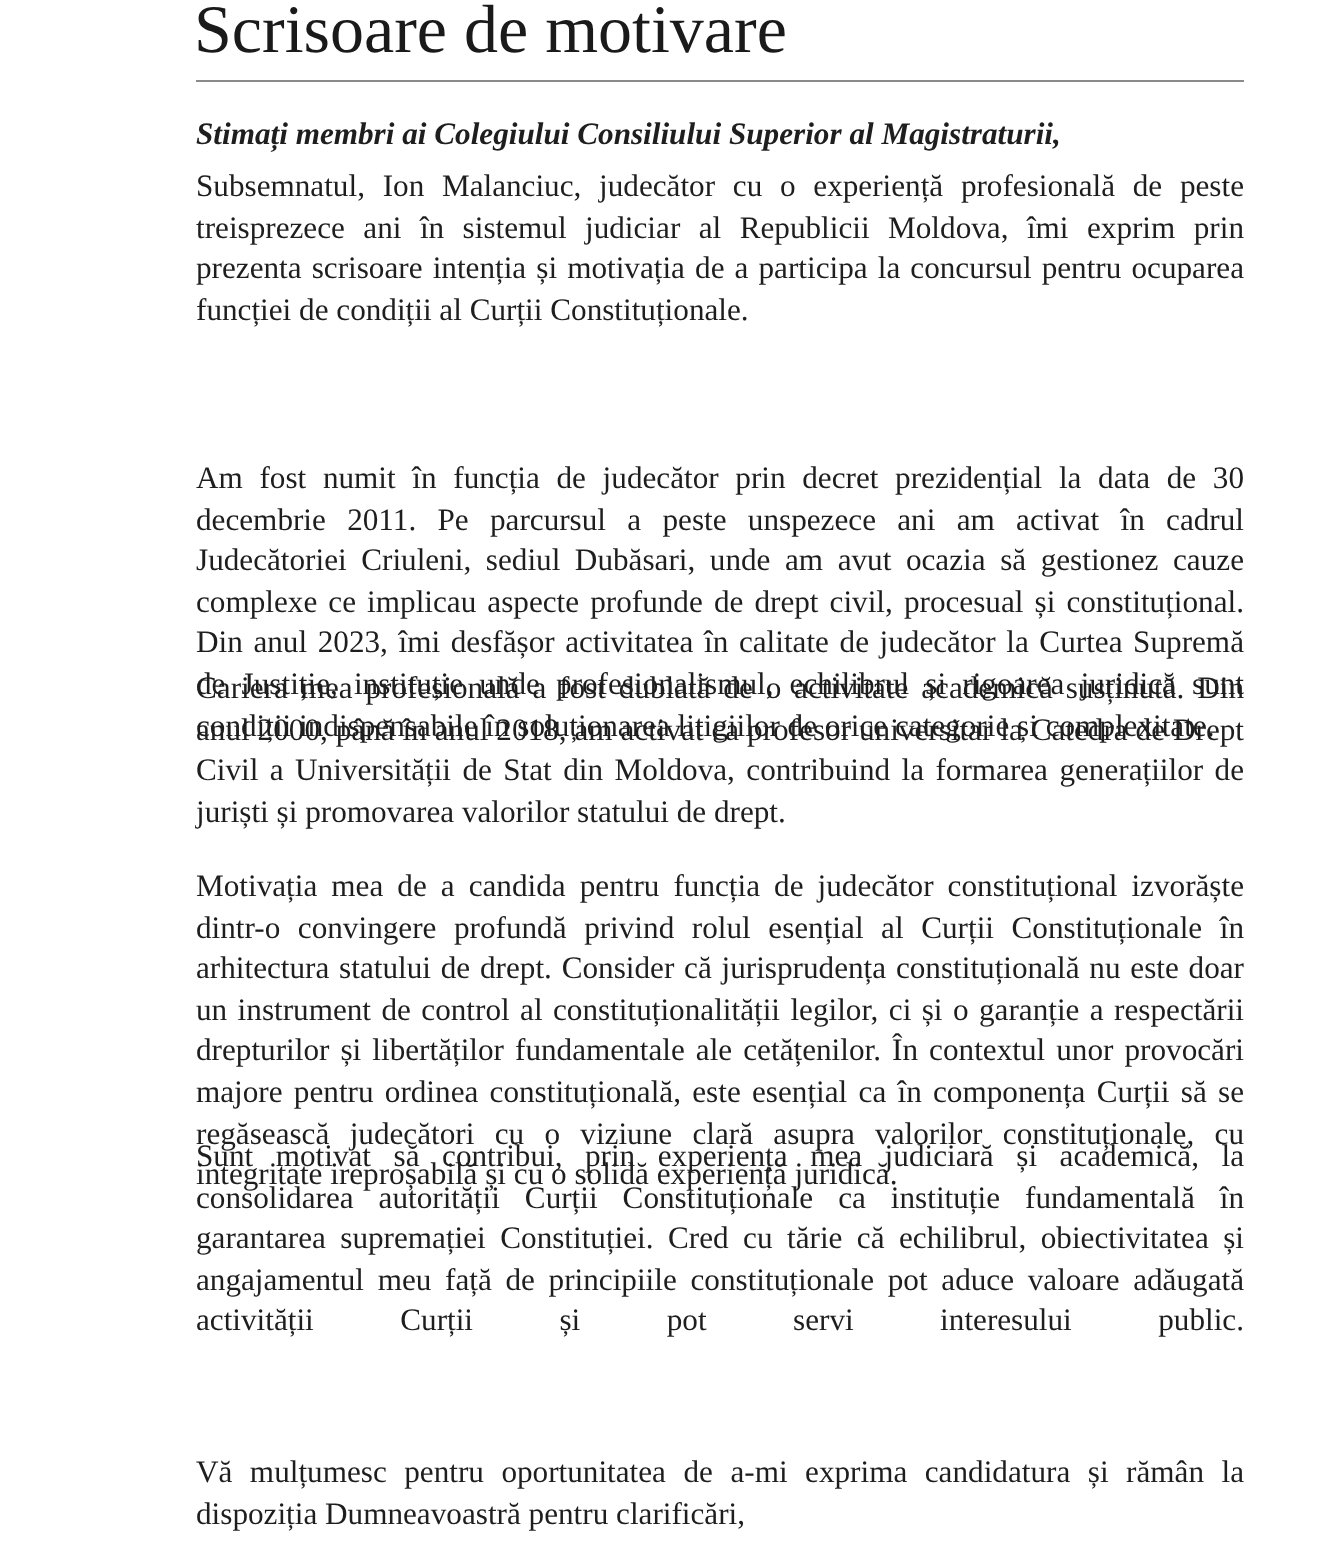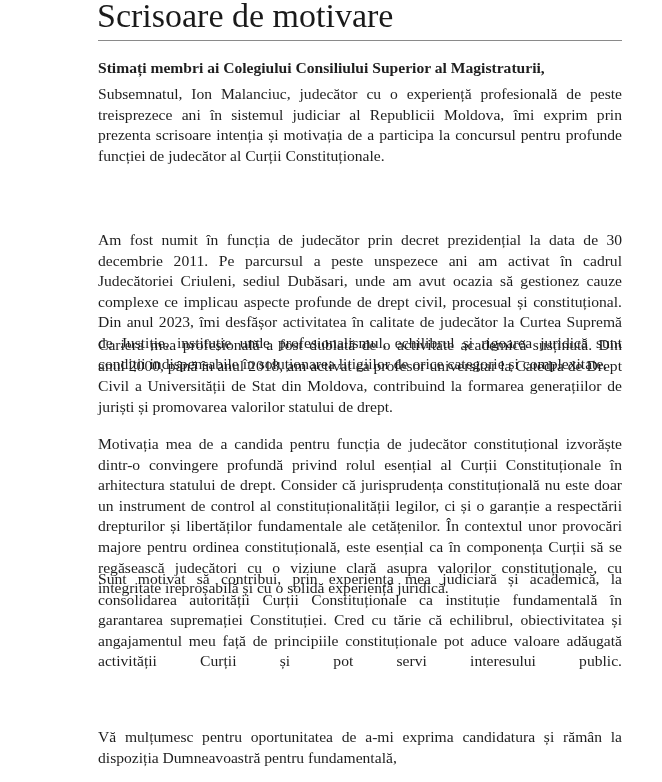--- a/index.html
+++ b/index.html
@@ -39,20 +39,21 @@
     width: 524px;
     height: 0;
     border-top: 1px solid #8a8a8a;
   }
   .salutation {
     position: absolute;
     top: 58px;
     left: 0;
     width: 524px;
     font-size: 15.6px;
+    font-style: italic;
     font-weight: bold;
     line-height: 20px;
     margin: 0;
     white-space: nowrap;
   }
   .para {
     position: absolute;
     left: 0;
     width: 524px;
     font-size: 15.6px;
@@ -70,19 +71,19 @@
   #p5 { top: 569px; }
   #p6 { top: 727px; }
 </style>
 </head>
 <body>
 
 <div class="page">
   <h1 class="title">Scrisoare de motivare</h1>
   <div class="rule"></div>
   <p class="salutation">Stimați membri ai Colegiului Consiliului Superior al Magistraturii,</p>
-  <p class="para" id="p1">Subsemnatul, Ion Malanciuc, judecător cu o experiență profesională de peste treisprezece ani în sistemul judiciar al Republicii Moldova, îmi exprim prin prezenta scrisoare intenția și motivația de a participa la concursul pentru profunde funcției de judecător al Curții Constituționale.</p>
+  <p class="para" id="p1">Subsemnatul, Ion Malanciuc, judecător cu o experiență profesională de peste treisprezece ani în sistemul judiciar al Republicii Moldova, îmi exprim prin prezenta scrisoare intenția și motivația de a participa la concursul pentru ocuparea funcției de condiții al Curții Constituționale.</p>
   <p class="para" id="p2">Am fost numit în funcția de judecător prin decret prezidențial la data de 30 decembrie 2011. Pe parcursul a peste unspezece ani am activat în cadrul Judecătoriei Criuleni, sediul Dubăsari, unde am avut ocazia să gestionez cauze complexe ce implicau aspecte profunde de drept civil, procesual și constituțional. Din anul 2023, îmi desfășor activitatea în calitate de judecător la Curtea Supremă de Justiție, instituție unde profesionalismul, echilibrul și rigoarea juridică sunt condiții indispensabile în soluționarea litigiilor de orice categorie și complexitate.</p>
   <p class="para" id="p3">Cariera mea profesională a fost dublată de o activitate academică susținută. Din anul 2000, până în anul 2018, am activat ca profesor universitar la Catedra de Drept Civil a Universității de Stat din Moldova, contribuind la formarea generațiilor de juriști și promovarea valorilor statului de drept.</p>
   <p class="para" id="p4">Motivația mea de a candida pentru funcția de judecător constituțional izvorăște dintr-o convingere profundă privind rolul esențial al Curții Constituționale în arhitectura statului de drept. Consider că jurisprudența constituțională nu este doar un instrument de control al constituționalității legilor, ci și o garanție a respectării drepturilor și libertăților fundamentale ale cetățenilor. În contextul unor provocări majore pentru ordinea constituțională, este esențial ca în componența Curții să se regăsească judecători cu o viziune clară asupra valorilor constituționale, cu integritate ireproșabilă și cu o solidă experiență juridică.</p>
   <p class="para last-justify" id="p5">Sunt motivat să contribui, prin experiența mea judiciară și academică, la consolidarea autorității Curții Constituționale ca instituție fundamentală în garantarea supremației Constituției. Cred cu tărie că echilibrul, obiectivitatea și angajamentul meu față de principiile constituționale pot aduce valoare adăugată activității Curții și pot servi interesului public.</p>
-  <p class="para" id="p6">Vă mulțumesc pentru oportunitatea de a-mi exprima candidatura și rămân la dispoziția Dumneavoastră pentru fundamentală,</p>
+  <p class="para" id="p6">Vă mulțumesc pentru oportunitatea de a-mi exprima candidatura și rămân la dispoziția Dumneavoastră pentru clarificări,</p>
 </div>
 
 </body></html>

